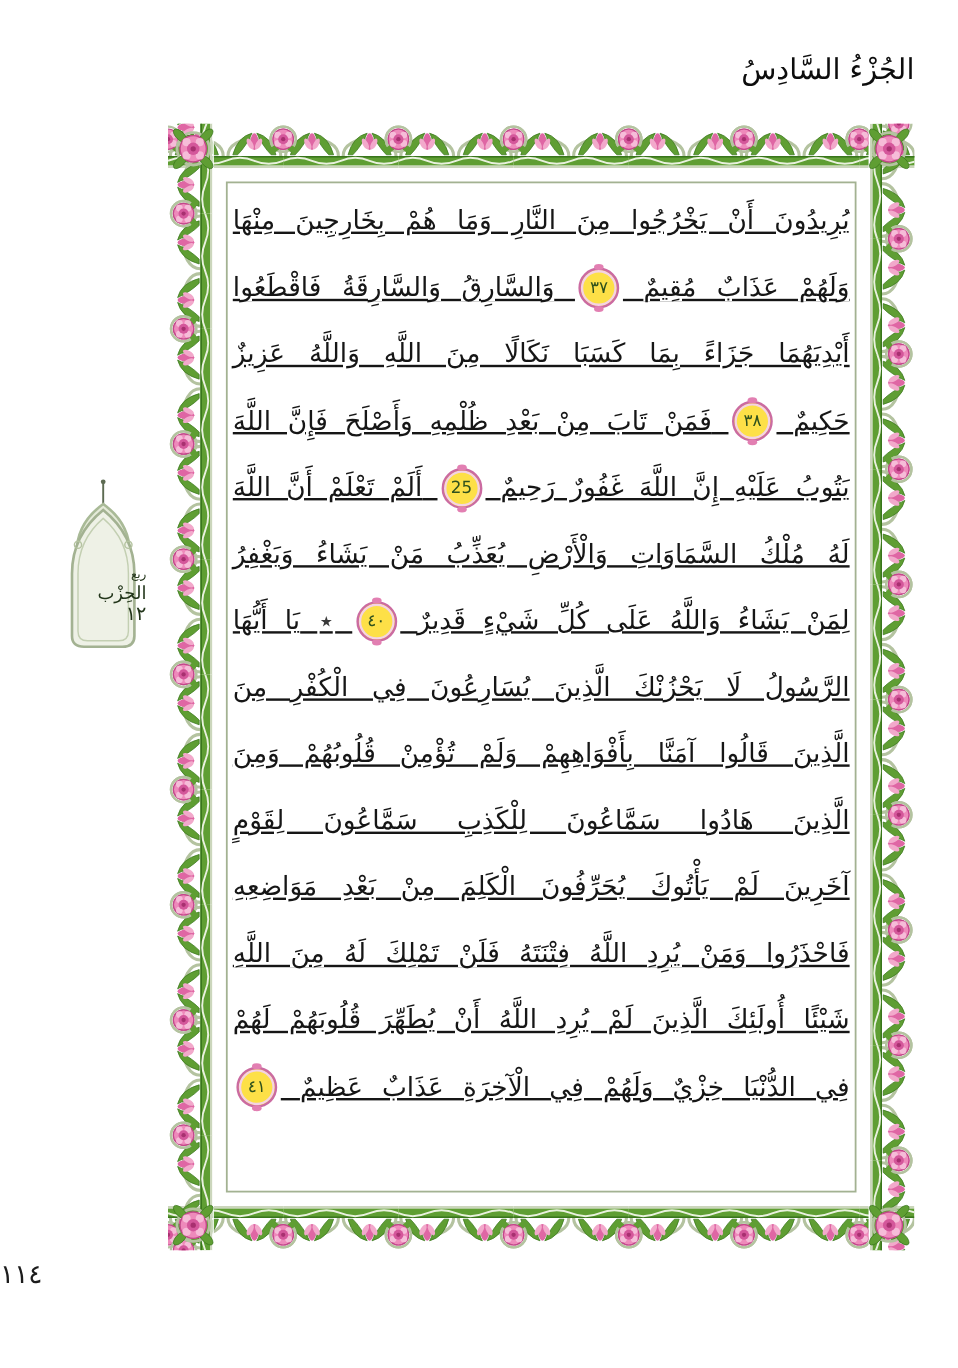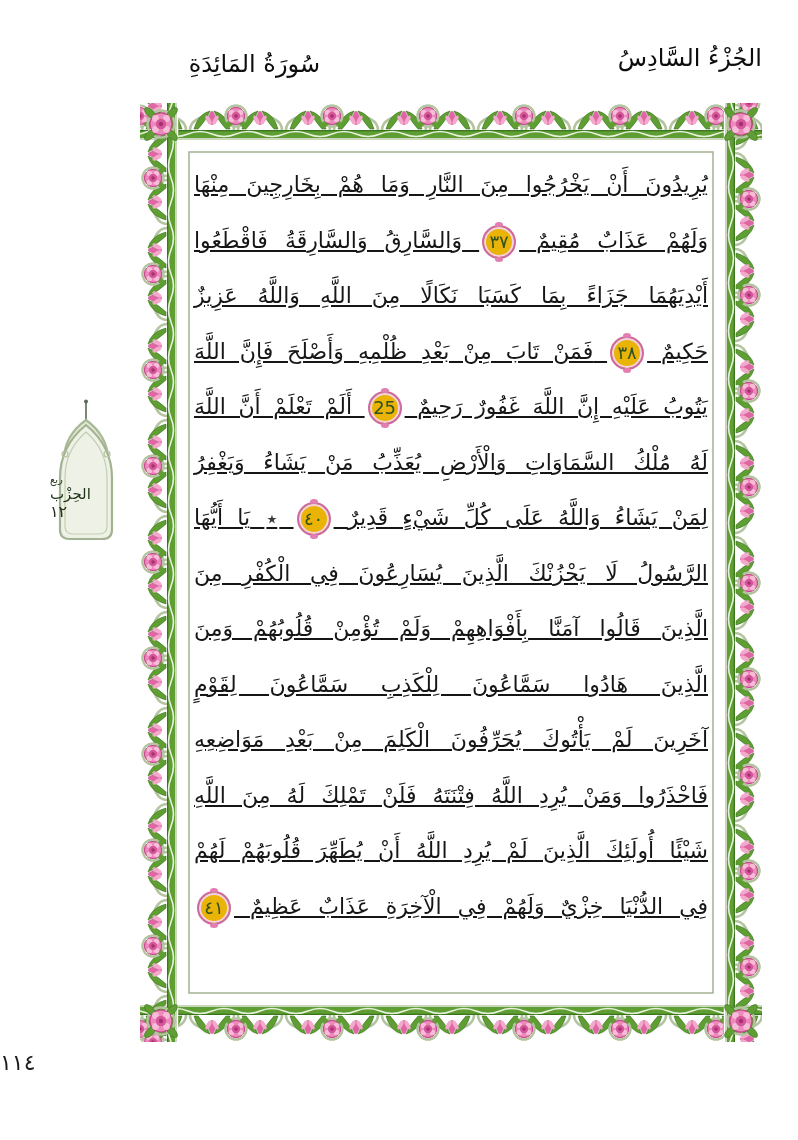--- a/index.html
+++ b/index.html
@@ -24,57 +24,56 @@
   }
   .quran-line{
     height:55.5px;line-height:55.5px;white-space:nowrap;overflow:visible;
     text-align:justify;text-align-last:justify;
     font-size:22px;color:#161616;text-decoration:underline;
   }
   .seg-text{letter-spacing:0;}
   .ayah-medallion{
     display:inline-flex;align-items:center;justify-content:center;
     width:30px;height:30px;border-radius:50%;
-    background:#eab308;border:2px solid #cb6ba1;
+    background:#fde047;border:2px solid #cb6ba1;
     box-shadow:inset 0 0 0 2px #f4d3e4;
-    font-size:18px;color:#2f511d;vertical-align:middle;
+    font-size:14px;color:#2f511d;vertical-align:middle;
     position:relative;margin:0 3px;line-height:30px;
   }
   .ayah-medallion::before,.ayah-medallion::after{
     content:"";position:absolute;left:50%;transform:translateX(-50%);
     width:8px;height:5px;border-radius:50%;background:#e27fb2;
   }
   .ayah-medallion::before{top:-5px;}
   .ayah-medallion::after{bottom:-5px;}
   .hizb-star{font-size:20px;color:#3a3a3a;vertical-align:middle;margin:0 2px;}
 
   
   .hizb-marker{position:absolute;left:50px;top:398px;width:72px;height:148px;}
   .hizb-marker svg{position:absolute;inset:0;}
   .hizb-text{
-    position:absolute;left:0;right:0;top:76px;text-align:left;direction:rtl;
+    position:absolute;left:0;right:0;top:76px;text-align:right;direction:rtl;
     color:#22351a;line-height:1.15;
   }
   .hizb-rub{font-size:10px;}
   .hizb-word{font-size:15px;}
   .hizb-num{font-size:16px;}
 
   
   .page-number{
     position:absolute;left:0;right:0;top:1050px;text-align:left;
     font-size:22px;color:#1c1c1c;letter-spacing:2px;
   }
 </style>
 </head>
 <body>
 
 <div class="page">
 
   <div class="hdr-label hdr-juz">الجُزْءُ السَّادِسُ</div>
-  <div class="hdr-label hdr-surah">سُورَةُ المَائِدَةِ</div>
 
   <svg class="frame-svg" viewBox="0 0 622 939" xmlns="http://www.w3.org/2000/svg">
     <defs>
 
       <g id="tile">
         <path d="M2,27 C2,8 46,8 46,27" fill="none" stroke="#b4c3a0" stroke-width="2.6"></path>
         <path d="M50,27 C50,8 94,8 94,27" fill="none" stroke="#b4c3a0" stroke-width="2.6"></path>
         <path d="M6,26 Q10,11 22,8 Q17,19 10,26 Z" fill="#5f9e33" stroke="#39761c" stroke-width="0.6"></path>
         <path d="M42,26 Q38,11 26,8 Q31,19 38,26 Z" fill="#5f9e33" stroke="#39761c" stroke-width="0.6"></path>
         <path d="M54,26 Q58,11 70,8 Q65,19 58,26 Z" fill="#5f9e33" stroke="#39761c" stroke-width="0.6"></path>

